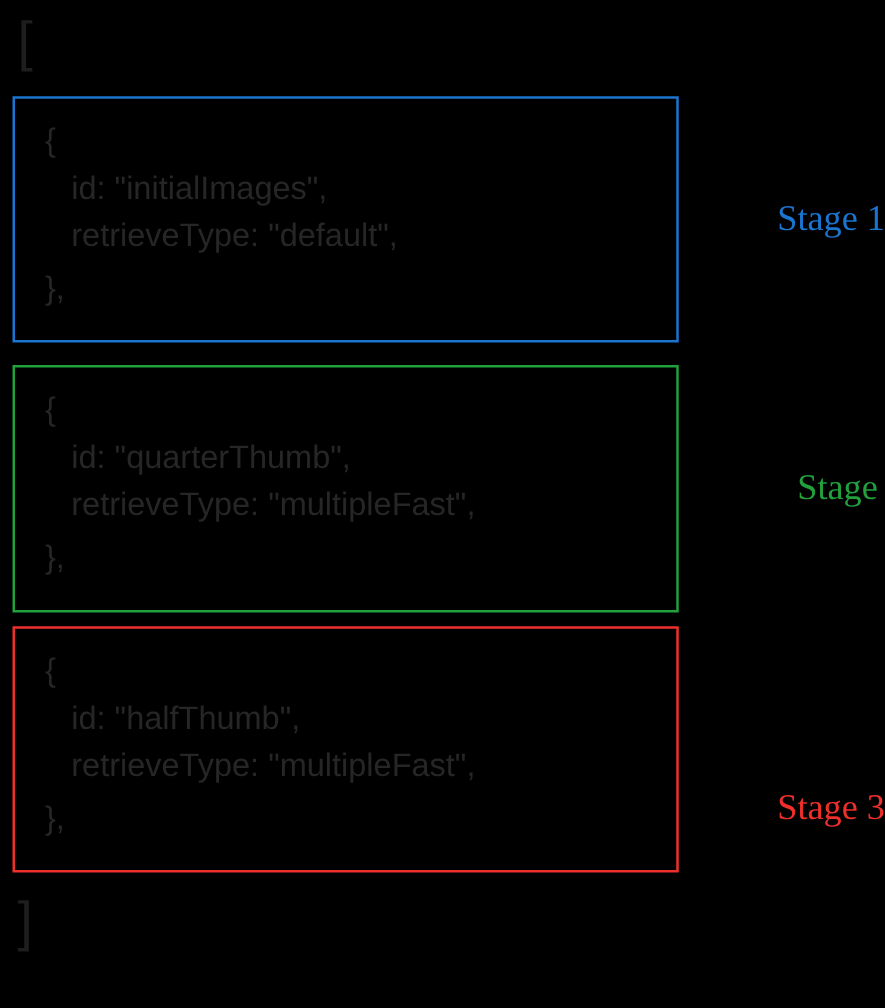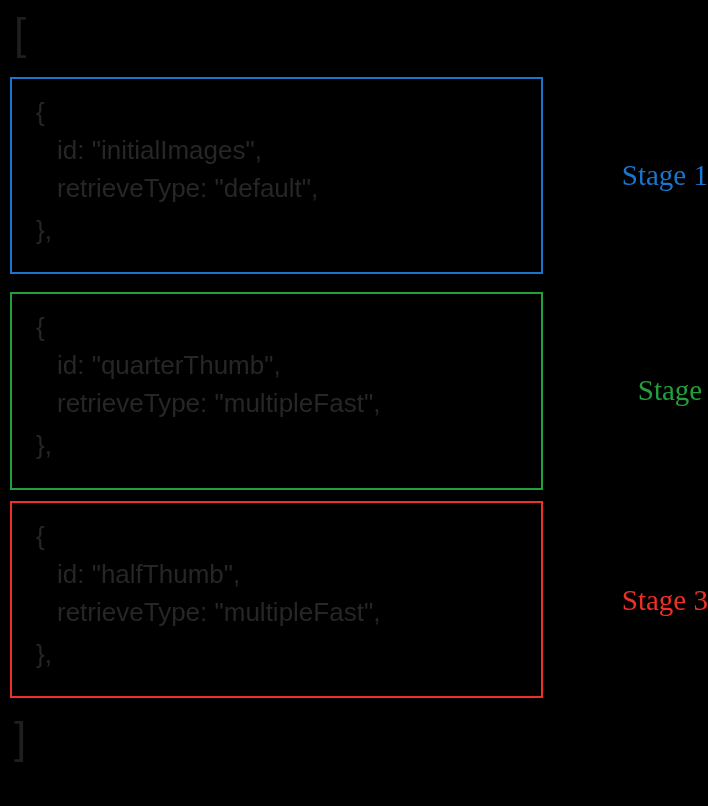--- a/index.html
+++ b/index.html
@@ -93,17 +93,17 @@
     <div class="code-line brace-close" style="color: rgb(38, 38, 38);">},</div>
   </div>
   <div class="stage-label l2" style="color: rgb(34, 160, 60);">Stage 2</div>
 
   <div class="stage-box s3" style="border-color: rgb(238, 47, 42);">
     <div class="code-line" style="color: rgb(38, 38, 38);">{</div>
     <div class="code-line indent" style="color: rgb(38, 38, 38);">id: "halfThumb",</div>
     <div class="code-line indent" style="color: rgb(38, 38, 38);">retrieveType: "multipleFast",</div>
     <div class="code-line brace-close" style="color: rgb(38, 38, 38);">},</div>
   </div>
-  <div class="stage-label l3" style="color: rgb(238, 47, 42);">Stage 3</div>
+  <div class="stage-label l3" style="color: rgb(238, 47, 42); margin-top: 46px;">Stage 3</div>
 
   <div class="bracket close" style="color: rgb(30, 30, 30);">]</div>
 
 </div>
 
 </body></html>

